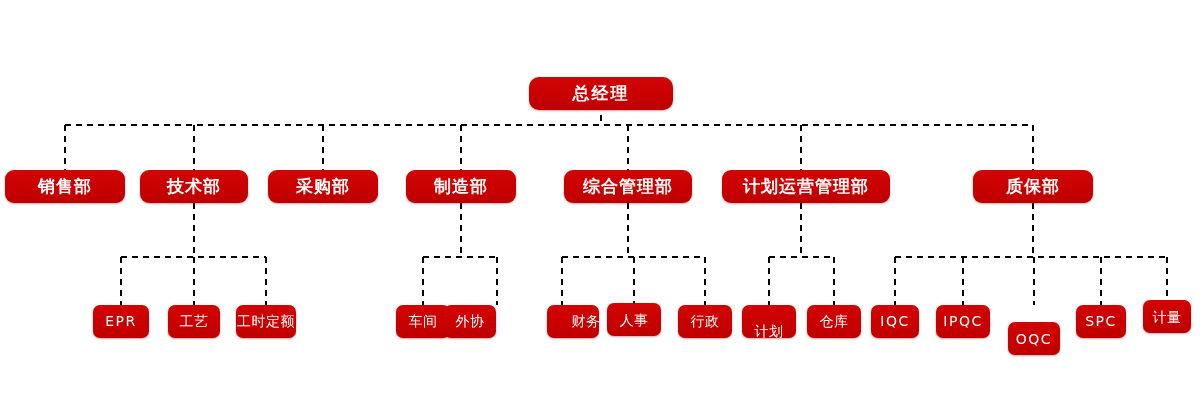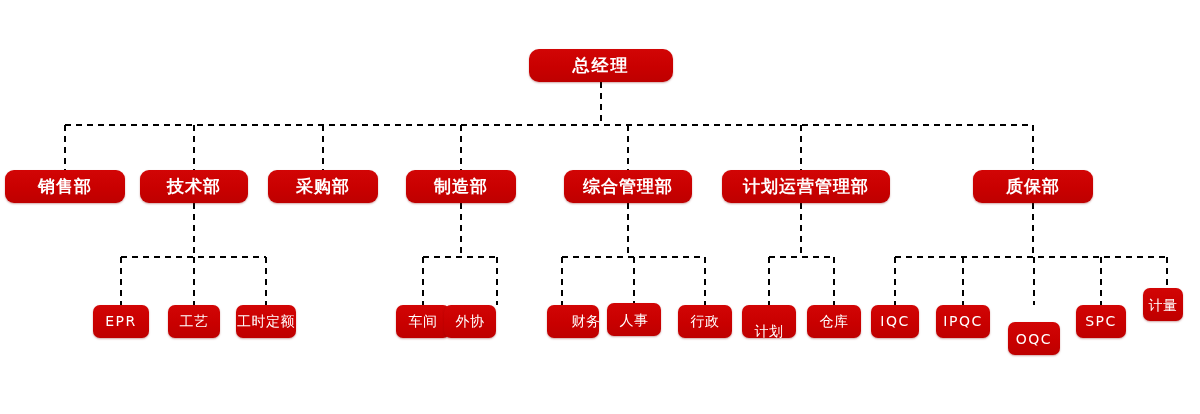--- a/index.html
+++ b/index.html
@@ -45,20 +45,21 @@
   }
   .node .node-label {
     display: block;
     line-height: 1;
     letter-spacing: 0.5px;
   }
   .level-1 {
     border-radius: 10px;
     font-size: 17px;
     font-weight: bold;
+    margin-top: 28px;
   }
   .level-1 .node-label { letter-spacing: 2px; }
   .level-2 {
     border-radius: 9px;
     font-size: 17px;
     font-weight: bold;
   }
   .level-2 .node-label { letter-spacing: 1px; }
   .level-3 {
     border-radius: 7px;
@@ -168,17 +169,17 @@
       </div>
       <div class="node level-3 latin" style="left: 936px; top: 304.5px; width: 54px; height: 33px;">
         <span class="node-label">IPQC</span>
       </div>
       <div class="node level-3 latin" style="left: 1008px; top: 322px; width: 52px; height: 33px;">
         <span class="node-label">OQC</span>
       </div>
       <div class="node level-3 latin" style="left: 1076px; top: 304.5px; width: 50px; height: 33px;">
         <span class="node-label">SPC</span>
       </div>
-      <div class="node level-3" style="left: 1143px; top: 288px; width: 40px; height: 33px;">
+      <div class="node level-3" style="left: 1143px; top: 300px; width: 48px; height: 33px;">
         <span class="node-label">计量</span>
       </div>
     </div>
 </div>
 
 </body></html>

